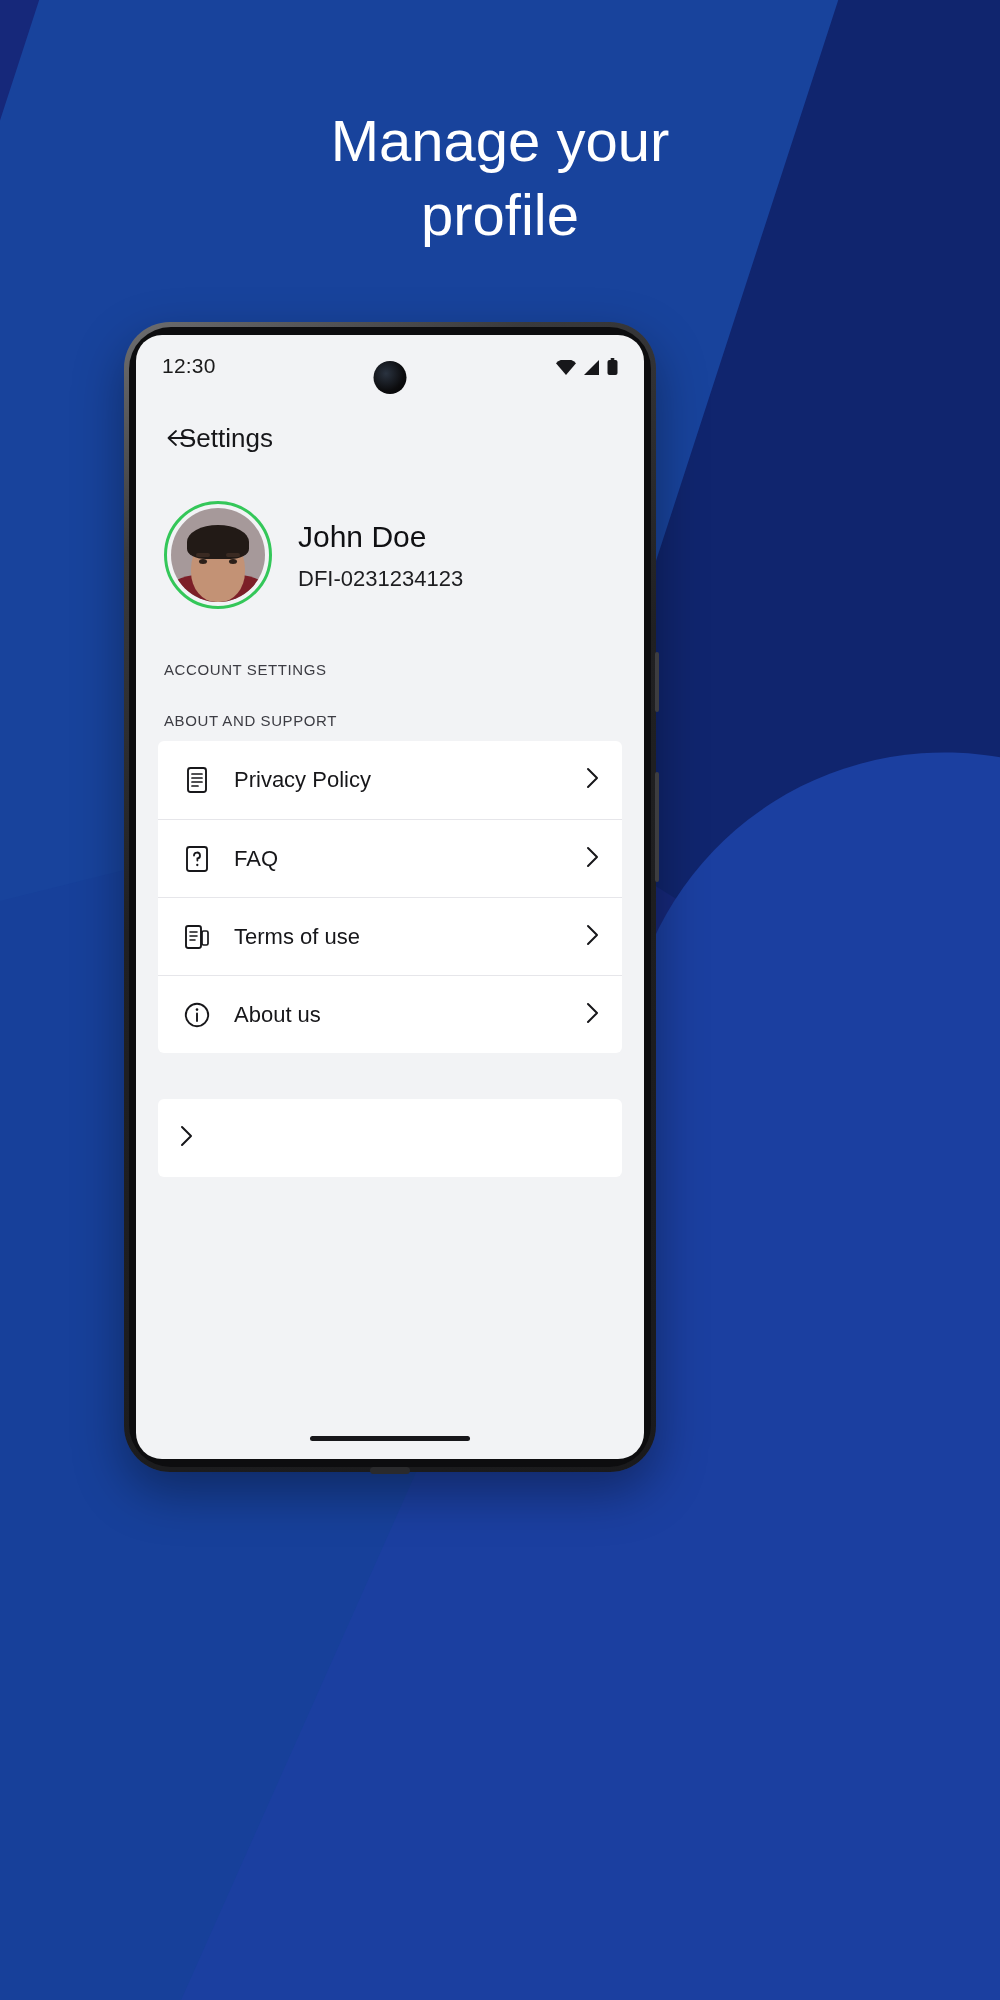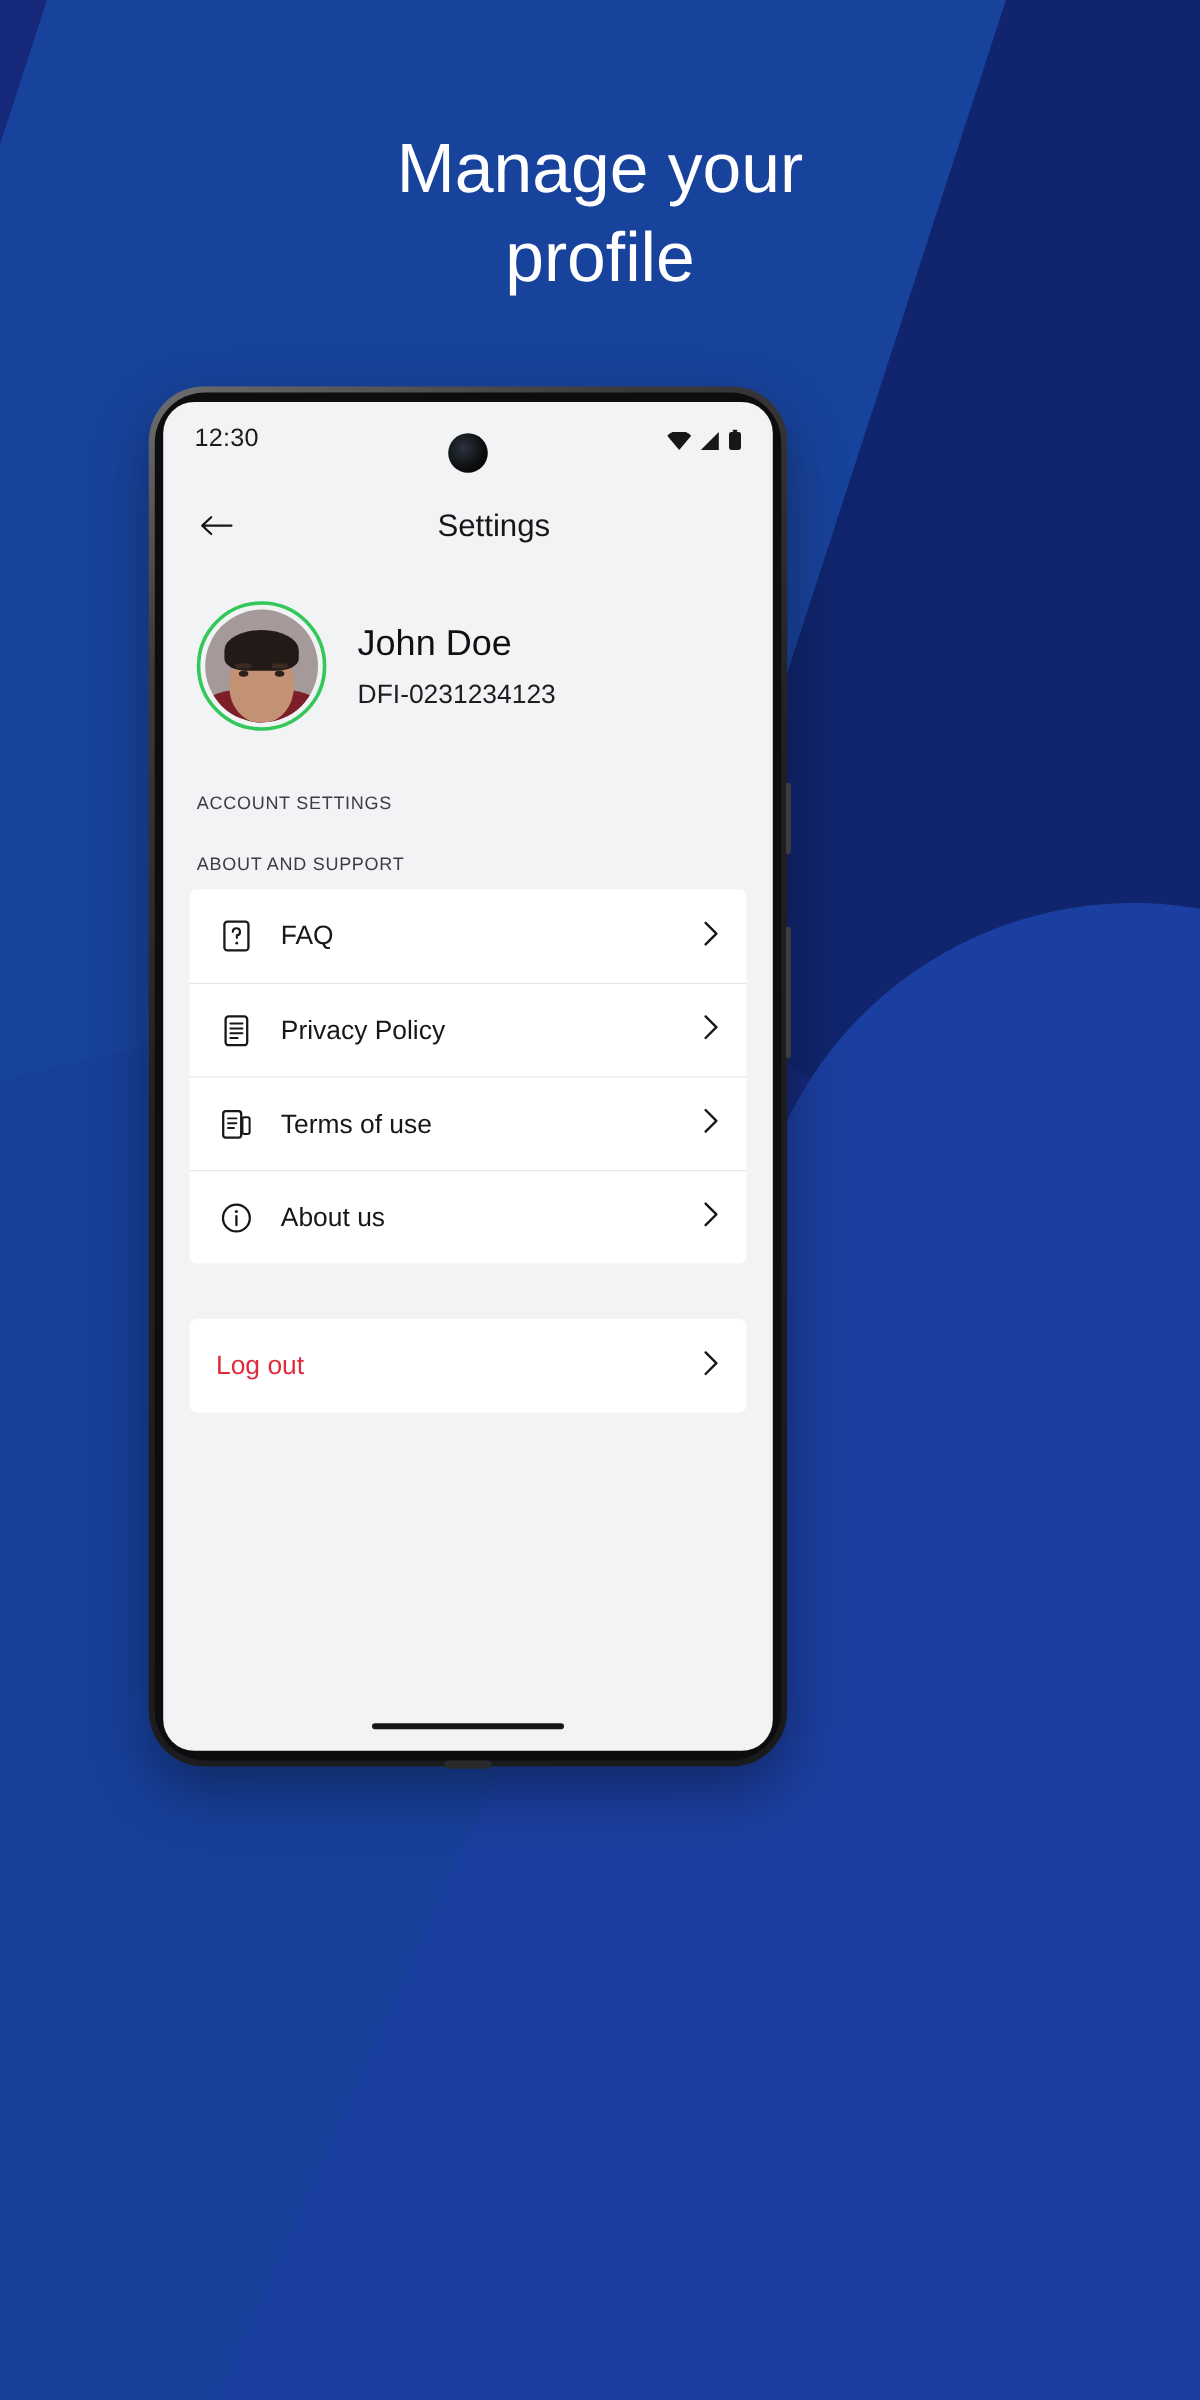--- a/index.html
+++ b/index.html
@@ -119,21 +119,20 @@
     position: relative;
     padding: 0 24px;
   }
   .back-arrow {
     width: 40px; height: 40px;
     display: flex; align-items: center; justify-content: center;
     cursor: pointer;
   }
   .appbar-title {
     position: absolute; left: 0; right: 0;
-    text-align: center;
     font-size: 26px; color: #17171a; padding-left: 43px;
   }
 
   
   .profile {
     display: flex; align-items: center;
     padding: 22px 28px 30px 28px;
   }
   .avatar-wrap {
     width: 108px; height: 108px;
@@ -349,41 +348,41 @@
       </div>
 
       <div class="section-label">ACCOUNT SETTINGS</div>
 
       <div class="section-label">ABOUT AND SUPPORT</div>
       <div class="card">
 
         <div class="row">
           <span class="row-icon">
             <svg width="26" height="28" viewBox="0 0 26 28">
+              <rect x="4" y="2" width="18" height="24" rx="2.5" stroke="#17171a" stroke-width="1.9" fill="none"></rect>
+              <path d="M8 8 H18 M8 12 H18 M8 16 H18 M8 20 H14" stroke="#17171a" stroke-width="1.7" stroke-linecap="round"></path>
+            </svg>
+          </span>
+          <span class="row-label">Privacy Policy</span>
+          <span class="chev">
+            <svg width="14" height="22" viewBox="0 0 14 22">
+                <path d="M2 2 L11 11 L2 20" stroke="#17171a" stroke-width="2" fill="none" stroke-linecap="round" stroke-linejoin="round"></path>
+              </svg>
+          </span>
+        </div>
+
+        <div class="row">
+          <span class="row-icon">
+            <svg width="26" height="28" viewBox="0 0 26 28">
               <rect x="3" y="2" width="20" height="24" rx="2.5" stroke="#17171a" stroke-width="1.9" fill="none"></rect>
               <path d="M10 10.5 a3 3 0 1 1 3.4 3 v2" stroke="#17171a" stroke-width="1.8" fill="none" stroke-linecap="round"></path>
               <circle cx="13.3" cy="20" r="1.15" fill="#17171a"></circle>
             </svg>
           </span>
           <span class="row-label">FAQ</span>
-          <span class="chev">
-            <svg width="14" height="22" viewBox="0 0 14 22">
-                <path d="M2 2 L11 11 L2 20" stroke="#17171a" stroke-width="2" fill="none" stroke-linecap="round" stroke-linejoin="round"></path>
-              </svg>
-          </span>
-        </div>
-
-        <div class="row">
-          <span class="row-icon">
-            <svg width="26" height="28" viewBox="0 0 26 28">
-              <rect x="4" y="2" width="18" height="24" rx="2.5" stroke="#17171a" stroke-width="1.9" fill="none"></rect>
-              <path d="M8 8 H18 M8 12 H18 M8 16 H18 M8 20 H14" stroke="#17171a" stroke-width="1.7" stroke-linecap="round"></path>
-            </svg>
-          </span>
-          <span class="row-label">Privacy Policy</span>
           <span class="chev">
             <svg width="14" height="22" viewBox="0 0 14 22">
                 <path d="M2 2 L11 11 L2 20" stroke="#17171a" stroke-width="2" fill="none" stroke-linecap="round" stroke-linejoin="round"></path>
               </svg>
           </span>
         </div>
 
         <div class="row">
           <span class="row-icon">
             <svg width="28" height="28" viewBox="0 0 28 28">
@@ -412,21 +411,20 @@
           <span class="chev">
             <svg width="14" height="22" viewBox="0 0 14 22">
                 <path d="M2 2 L11 11 L2 20" stroke="#17171a" stroke-width="2" fill="none" stroke-linecap="round" stroke-linejoin="round"></path>
               </svg>
           </span>
         </div>
       </div>
 
       <div class="card logout-card">
         <div class="row">
-          <span class="row-label danger">Log out</span>
           <span class="chev">
             <svg width="14" height="22" viewBox="0 0 14 22">
                 <path d="M2 2 L11 11 L2 20" stroke="#17171a" stroke-width="2" fill="none" stroke-linecap="round" stroke-linejoin="round"></path>
               </svg>
           </span>
         </div>
       </div>
 
 
       <div class="home-indicator"></div>

